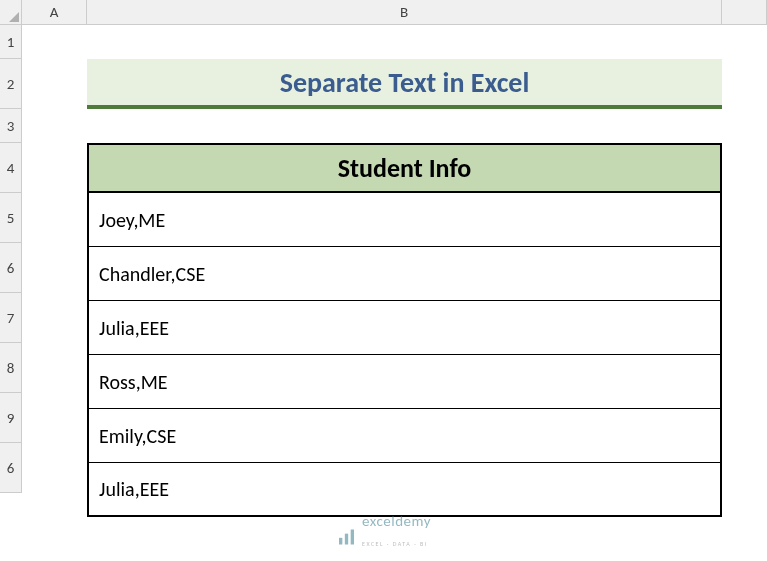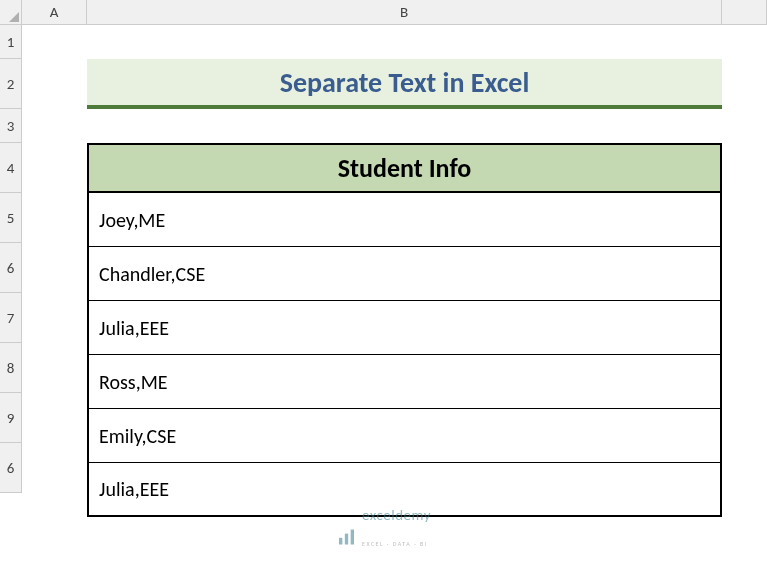--- a/index.html
+++ b/index.html
@@ -160,21 +160,21 @@
     .wm-main {
       font-size: 15px;
       color: #3a7f8f;
       font-weight: 500;
       letter-spacing: 0.5px;
     }
     .wm-sub {
       font-size: 6px;
       color: #888;
       letter-spacing: 1.5px;
-      margin-top: 18px;
+      margin-top: 12px;
     }
   </style>
 </head>
 <body>
 
 <div class="select-all"></div>
 
 <div class="col-headers">
   <div class="col-header col-A">A</div>
   <div class="col-header col-B">B</div>

